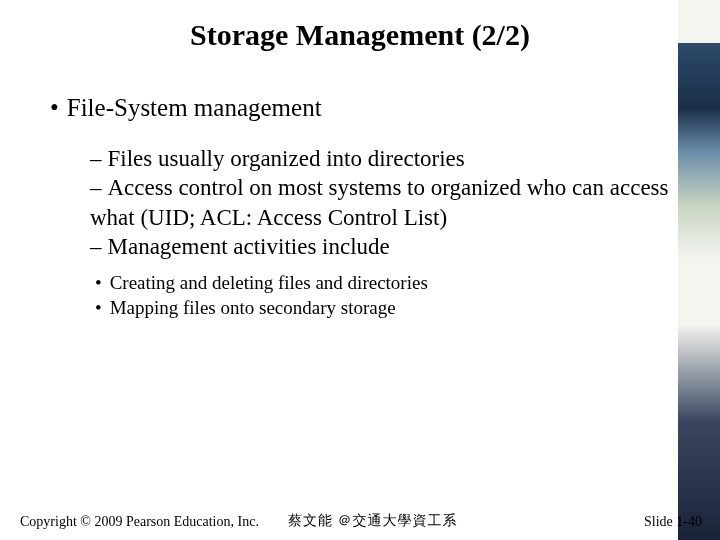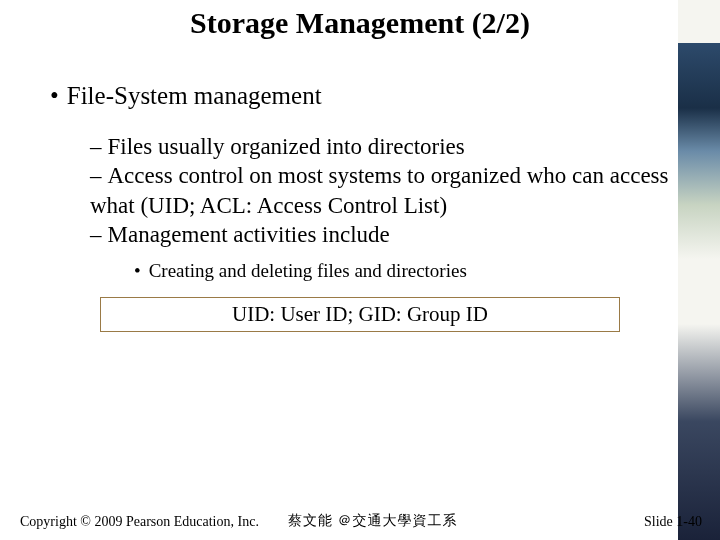--- a/index.html
+++ b/index.html
@@ -17,33 +17,33 @@
     width: 42px;
     height: 100%;
     background: linear-gradient(to bottom,
       #f5f5f0 0%, #f5f5f0 8%,
       #2d4a6b 8%, #1a2f47 20%,
       #6a8ba8 28%, #c8d4c2 38%,
       #f5f5f0 48%, #f5f5f0 60%,
       #3a4760 78%, #1a2239 100%);
     z-index: 0;
   }
-  .content { position: relative; z-index: 1; padding: 6px 40px 0 40px; }
+  .content { position: relative; z-index: 1; padding: 18px 40px 0 40px; }
   .title {
     text-align: center;
     font-size: 30px;
     font-weight: bold;
     color: #000;
     margin-bottom: 42px;
   }
   .lvl1 { font-size: 25px; margin-left: 10px; margin-bottom: 22px; }
   .lvl1 .bullet { margin-right: 8px; }
   .lvl2 { font-size: 23px; margin-left: 50px; line-height: 1.28; margin-bottom: 0; }
   .lvl2 .dash { margin-right: 6px; }
-  .lvl3 { font-size: 19px; margin-left: 94px; line-height: 1.35; margin-top: 8px; }
+  .lvl3 { font-size: 19px; margin-left: 55px; line-height: 1.35; margin-top: 8px; }
   .lvl3 .dot { margin-right: 8px; }
   .box {
     margin: 14px auto 0 auto;
     border: 1.5px solid #9a7a46;
     width: 520px;
     text-align: center;
     font-size: 21px;
     padding: 4px 8px;
   }
   .footer {
@@ -75,21 +75,23 @@
   <div class="lvl2">
     <span class="dash">–</span><span>Access control on most systems to organized who can access what (UID; ACL: Access Control List)</span>
   </div>
   <div class="lvl2">
     <span class="dash">–</span><span>Management activities include</span>
   </div>
 
   <div class="lvl3">
     <span class="dot">•</span><span>Creating and deleting files and directories</span>
   </div>
+  <div class="lvl3" style="margin-top:0">
+    <span class="dot">•</span><span>Mapping files onto secondary storage</span>
+  </div>
 
-  <div class="box">UID: User ID;  GID: Group ID</div>
 </div>
 
 <div class="footer">
   <span class="copy">Copyright © 2009 Pearson Education, Inc.</span>
   <span class="author">蔡文能 ＠交通大學資工系</span>
   <span class="slide">Slide 1-40</span>
 </div>
 
 </body></html>

